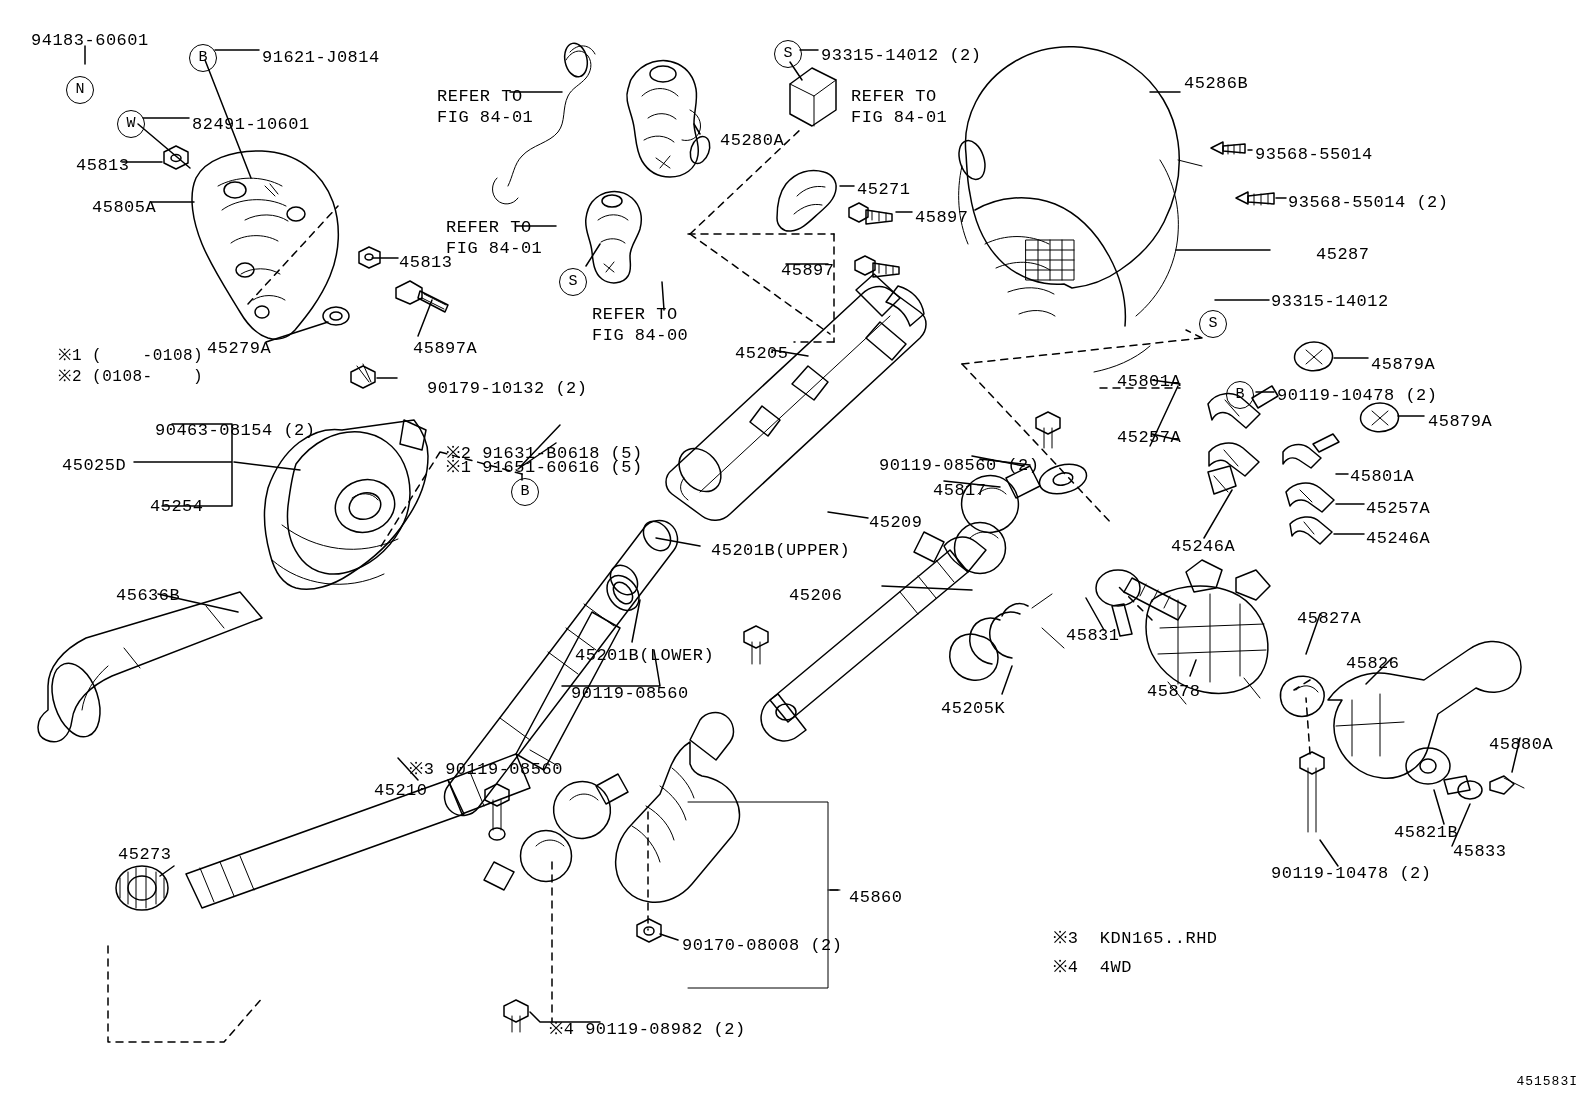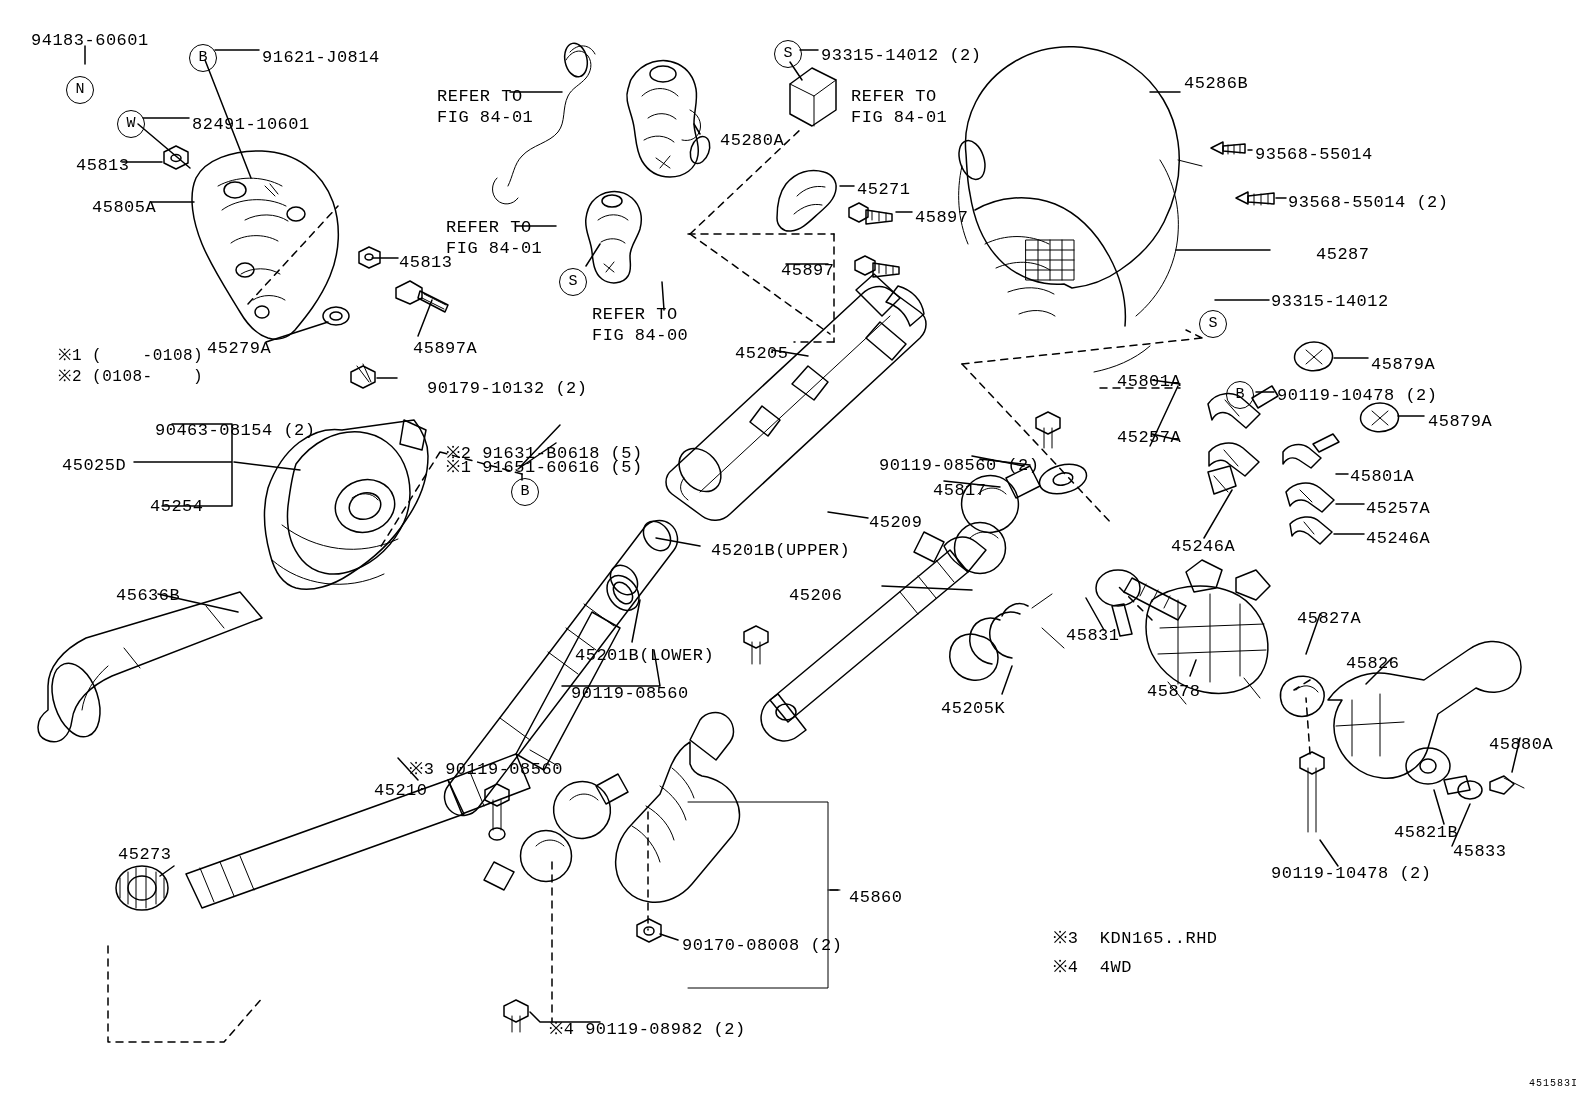--- a/index.html
+++ b/index.html
@@ -56,21 +56,21 @@
     stroke: #000;
     stroke-width: 1.5;
     stroke-linejoin: round;
     stroke-linecap: round;
   }
   .art .thin { stroke-width: 1; }
   #diagcode {
     position: absolute;
     right: 14px;
     bottom: 10px;
-    font-size: 10px;
+    font-size: 13px;
     letter-spacing: 1px;
   }
 </style>
 </head>
 <body>
 
 <div id="sheet">
 
   <svg class="art" viewBox="0 0 1592 1099">
 

